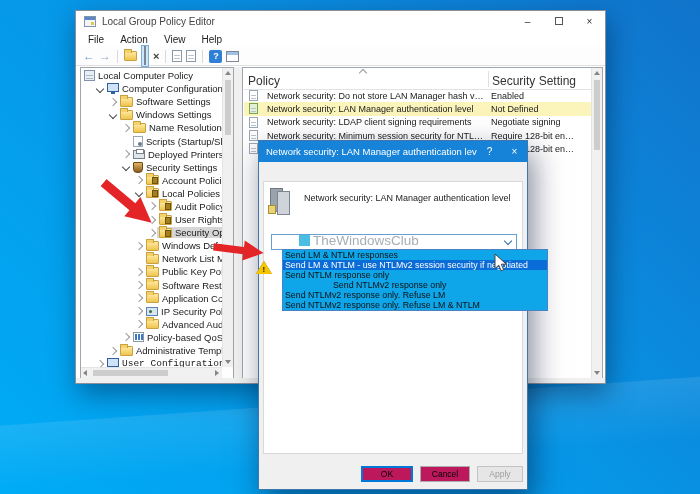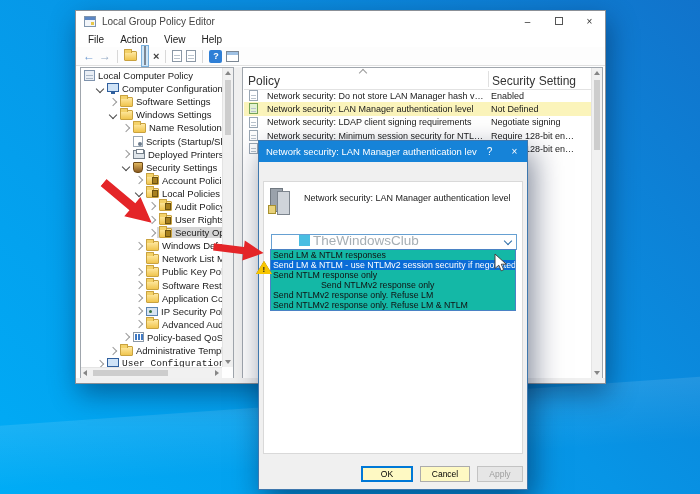--- a/index.html
+++ b/index.html
@@ -111,25 +111,25 @@
   .dlg-ico:before{content:"";position:absolute;left:2px;top:1px;width:11px;height:22px;background:#9aa2ab;border:1px solid #707880;}
   .dlg-ico:after{content:"";position:absolute;left:9px;top:4px;width:11px;height:22px;background:#cfd4da;border:1px solid #7d858e;}
   .dlg-ico .chip{position:absolute;left:0px;bottom:0px;width:6px;height:7px;background:#e9d27a;border:1px solid #a8912f;z-index:2;}
   .dlabel{position:absolute;left:45px;top:52px;width:216px;font-size:9px;color:#222;}
   .combo{position:absolute;left:12px;top:93px;width:246px;height:16px;background:#fff;border:1px solid #66a0d2;box-sizing:border-box;display:flex;align-items:center;}
   .cb-val{flex:1;font-size:9px;padding-left:3px;color:#111;}
   .cb-btn{width:16px;height:100%;display:flex;align-items:center;justify-content:center;position:relative;}
   .cb-chev{width:5px;height:5px;border-right:1.4px solid #2d6da8;border-bottom:1.4px solid #2d6da8;transform:rotate(45deg);margin-top:-2px;}
   .dbtns{position:absolute;right:4px;bottom:7px;display:flex;gap:7px;}
   .btn{height:16px;display:flex;align-items:center;justify-content:center;font-size:8.5px;
-    background:#fef9c3;border:1px solid #acacac;box-sizing:border-box;color:#000;}
+    background:#be185d;border:1px solid #acacac;box-sizing:border-box;color:#000;}
   .btn.focused{border-color:#0078d7;box-shadow:inset 0 0 0 1px #0078d7;}
   .btn.disabled{color:#9d9d9d;background:#e6e6e6;border-color:#c3c3c3;}
   
-  .ddlist{position:absolute;left:270px;top:249px;width:246px;background:#14b8a6;border:1px solid #4a82c4;box-sizing:border-box;z-index:32;}
+  .ddlist{position:absolute;left:282px;top:249px;width:266px;background:#0ea5e9;border:1px solid #4a82c4;box-sizing:border-box;z-index:32;}
   .opt{height:10px;display:flex;align-items:center;font-size:8.8px;padding-left:2px;white-space:nowrap;overflow:hidden;color:#111;}
   .opt.hl{background:#0a6cd6;color:#fff;}
   
   .wm{position:absolute;left:299px;top:233px;display:flex;align-items:center;z-index:31;opacity:.85;}
   .wm-logo{width:11px;height:11px;background:#2ab3dd;margin-right:3px;}
   .wm-text{font-size:13.5px;color:#96a0a6;}
   
   .overlay{position:absolute;z-index:40;}
   .warn{position:absolute;left:256px;top:261px;width:16px;height:14px;z-index:41;filter:drop-shadow(0 0 .5px #7a5c00);}
   .warn .t{position:absolute;left:0;top:0;width:0;height:0;border-left:8px solid transparent;border-right:8px solid transparent;border-bottom:13px solid #f7c500;}

